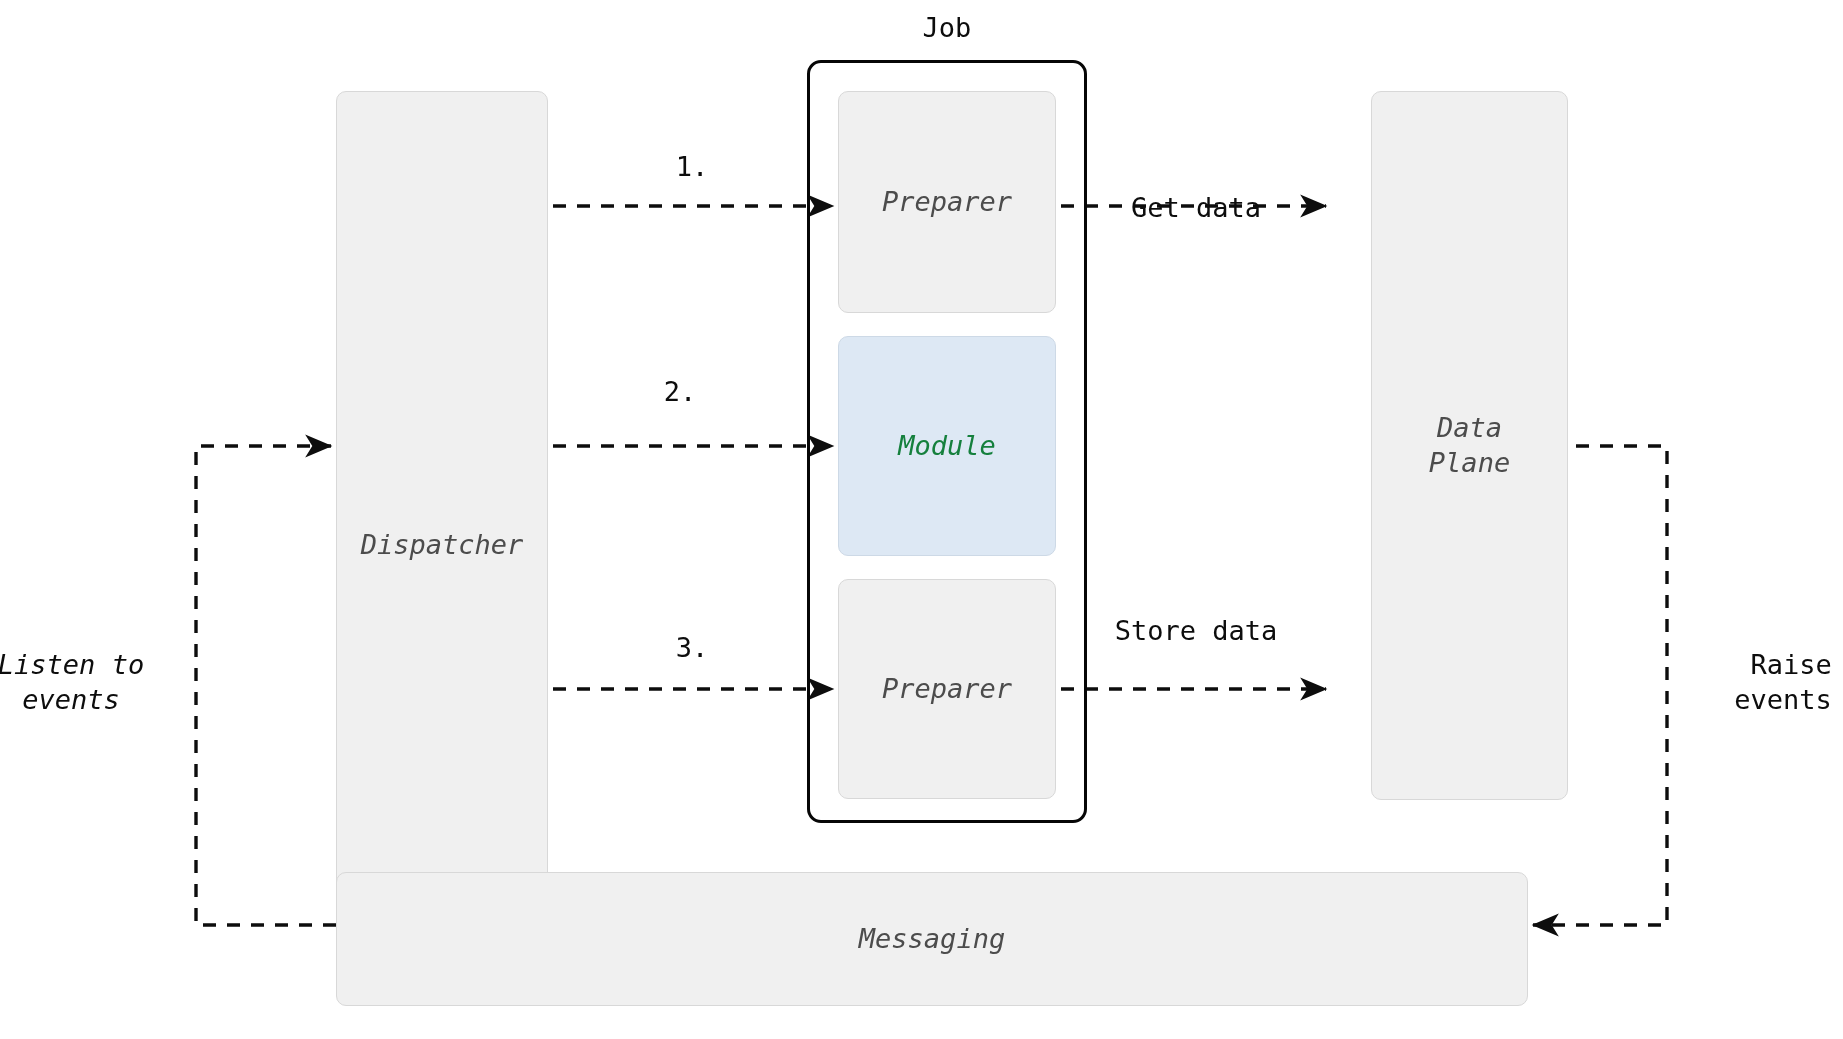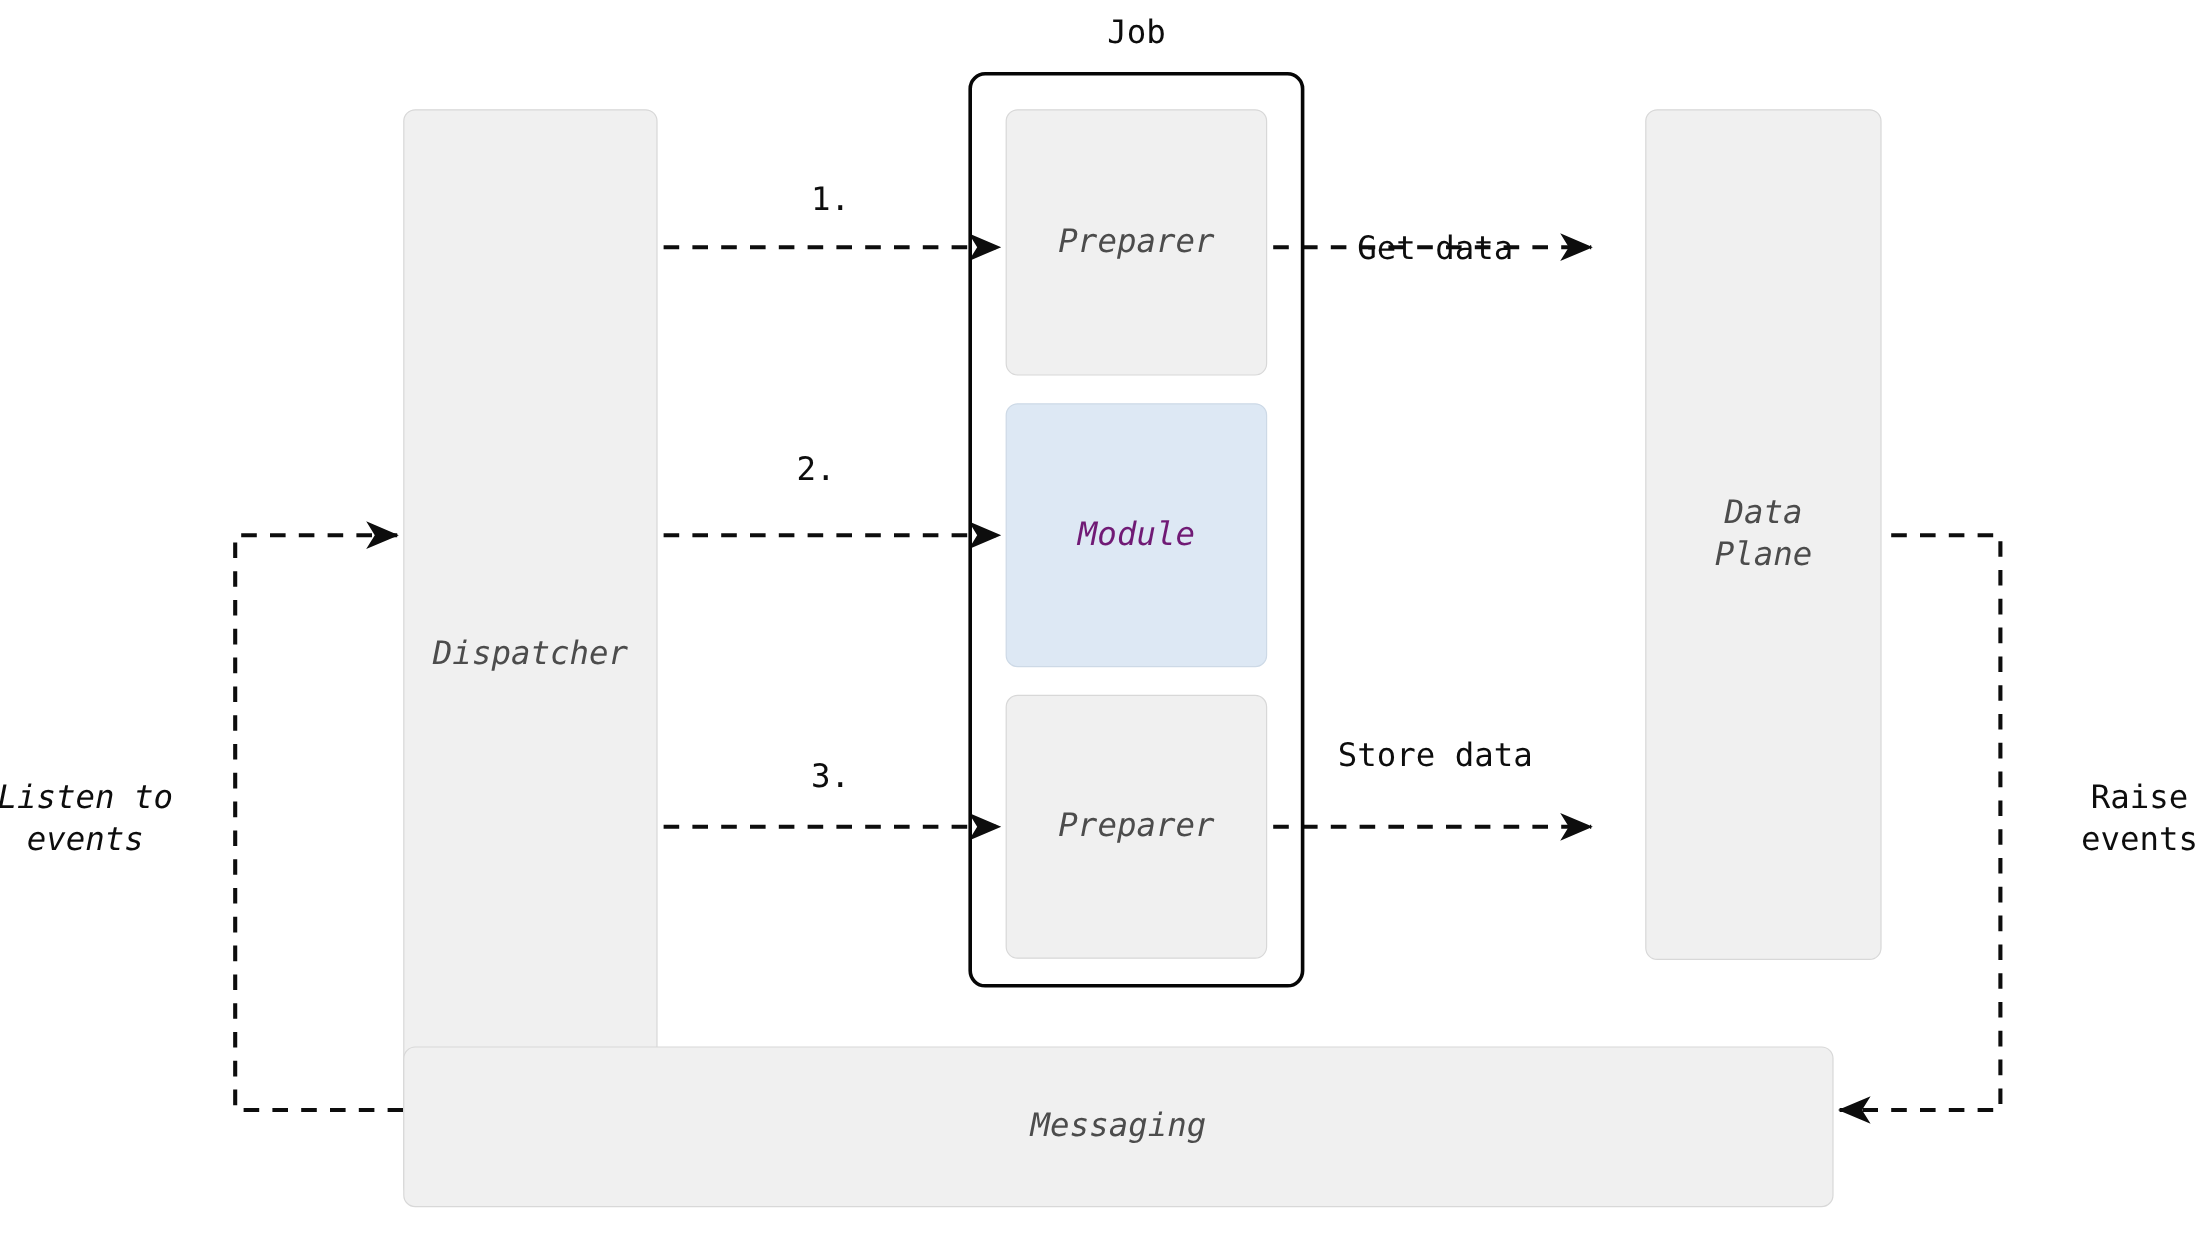--- a/index.html
+++ b/index.html
@@ -38,21 +38,21 @@
   }
   .node-gray {
     background: #f0f0f0;
     border: 1px solid #d8d8d8;
     color: #4c4c4c;
     font-size: 27px;
   }
   .node-blue {
     background: #dde8f4;
     border: 1px solid #cdd9e6;
-    color: #701a75;
+    color: #15803d;
     font-size: 27px;
   }
   .job-frame {
     position: absolute;
     box-sizing: border-box;
     border: 3px solid #060606;
     border-radius: 14px;
     background: transparent;
   }
   .edge-label {
@@ -109,17 +109,17 @@
     </div>
 
   <div id="edge-label-layer">
       <div class="edge-label" style="left: 692px; top: 167px;">1.</div>
       <div class="edge-label" style="left: 680px; top: 392px;">2.</div>
       <div class="edge-label" style="left: 692px; top: 648px;">3.</div>
       <div class="edge-label" style="left: 1196px; top: 166px; margin-top: 42px;">Get data</div>
       <div class="edge-label" style="left: 1196px; top: 631px;">Store data</div>
       <div class="edge-label" style="left: 71px; top: 683px; font-style: italic;">Listen to
 events</div>
-      <div class="edge-label" style="left: 1783px; top: 683px;">Raise
+      <div class="edge-label" style="left: 1783px; top: 683px; text-align: right;">Raise
 events</div>
     </div>
 
 </div>
 
 </body></html>

